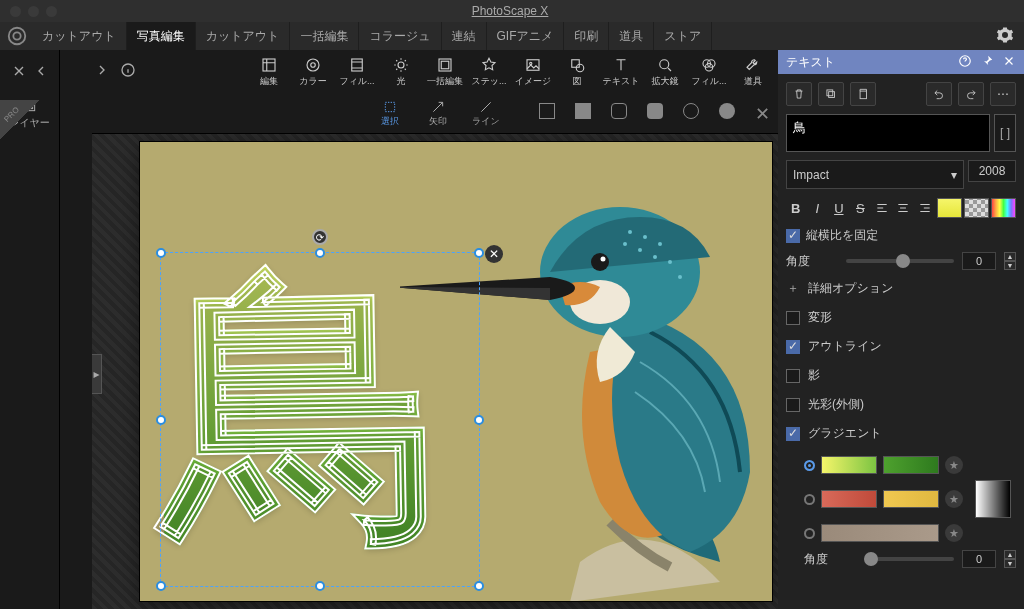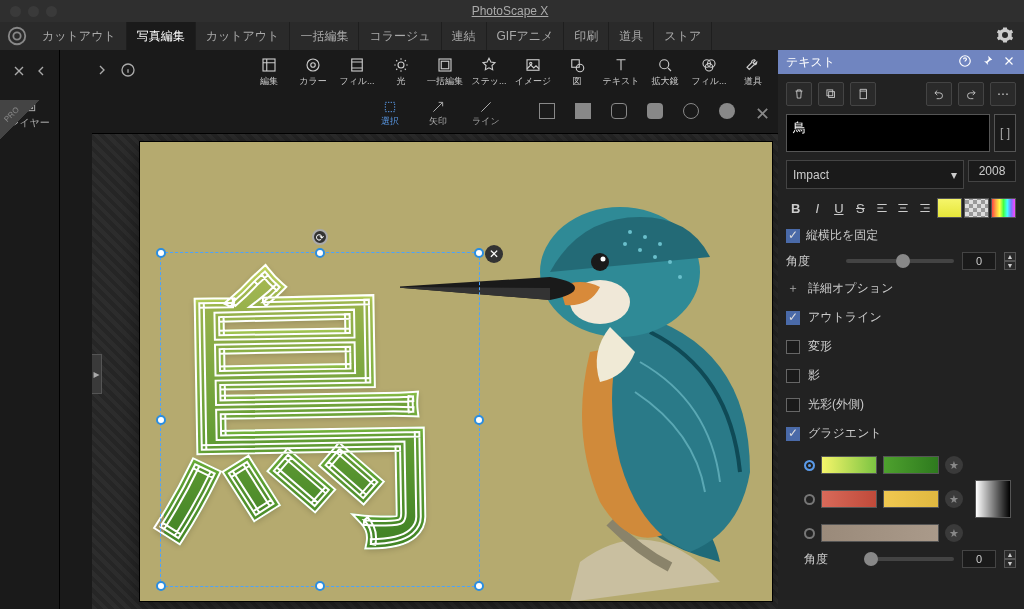--- a/index.html
+++ b/index.html
@@ -487,26 +487,26 @@
             <div>▼</div>
           </div>
       </div>
 
 
       <div class="section-row">
           <span class="plus">＋</span>
           <span>詳細オプション</span>
         </div>
       <div class="section-row">
+          <div class="chk"></div>
+          <span>変形</span>
+        </div>
+      <div class="section-row">
           <div class="chk checked"></div>
           <span>アウトライン</span>
-        </div>
-      <div class="section-row">
-          <div class="chk"></div>
-          <span>変形</span>
         </div>
       <div class="section-row">
           <div class="chk"></div>
           <span>影</span>
         </div>
       <div class="section-row">
           <div class="chk"></div>
           <span>光彩(外側)</span>
         </div>
       <div class="section-row">

